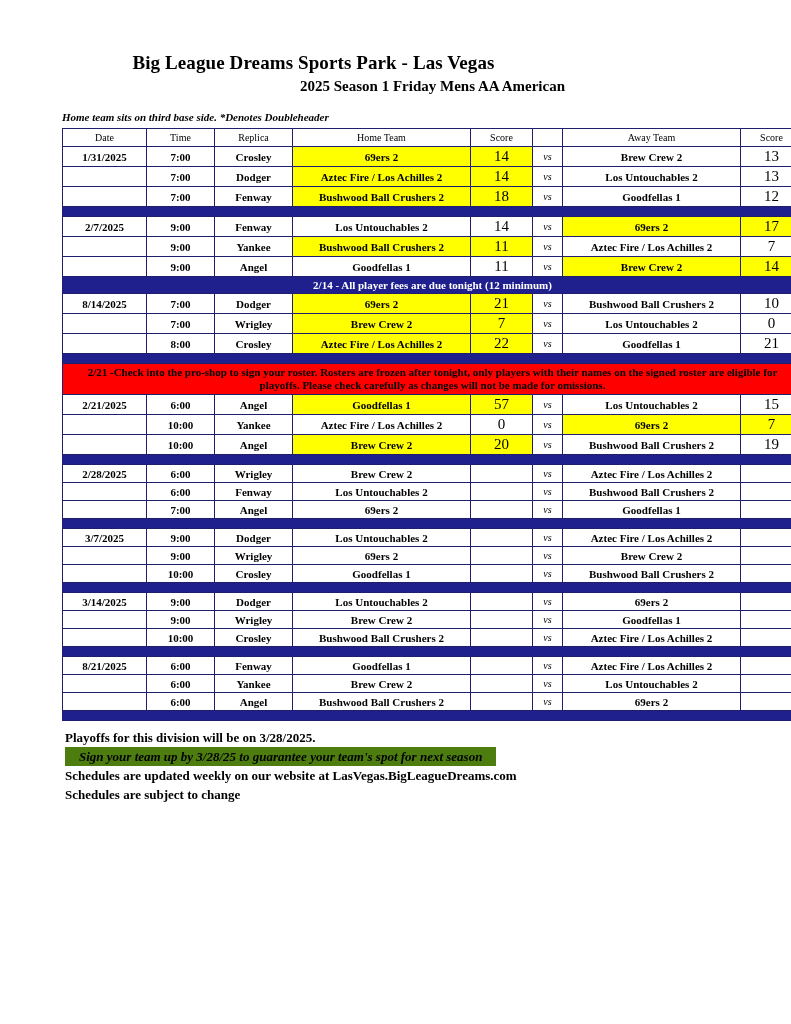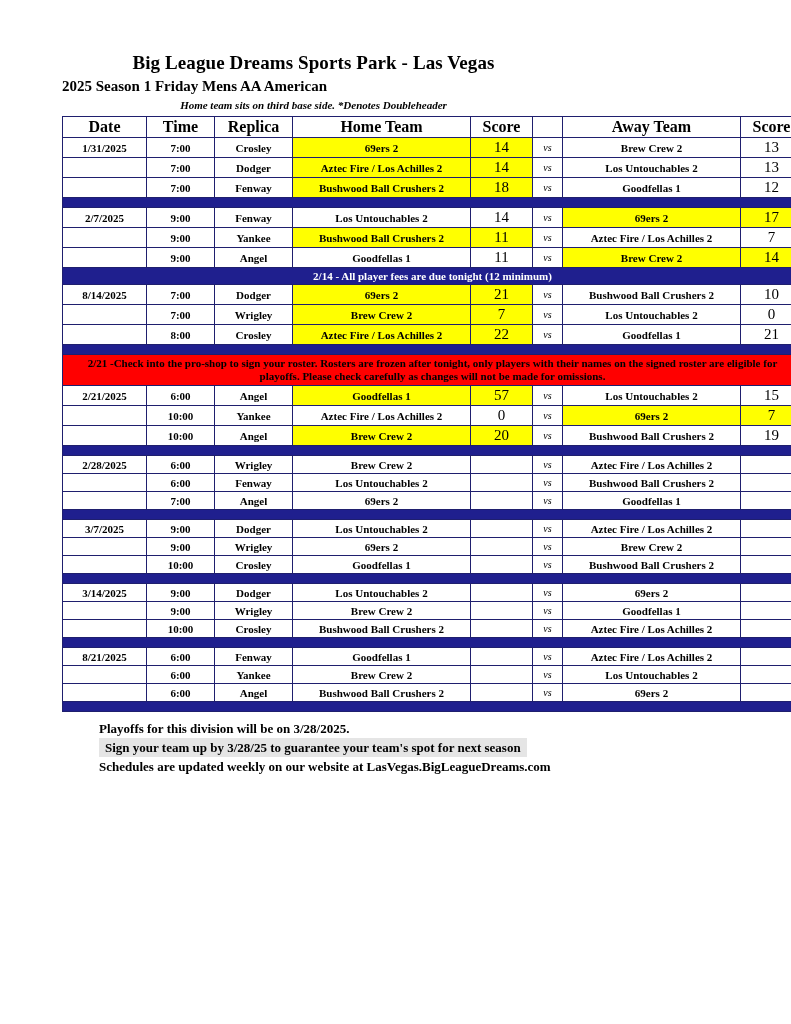--- a/index.html
+++ b/index.html
@@ -21,27 +21,26 @@
     padding: 52px 62px 0 62px;
   }
   .title {
     text-align: center;
     font-size: 19px;
     font-weight: bold;
     letter-spacing: 0.1px;
     margin: 0 0 4px 0;
   }
   .subtitle {
-    text-align: left;
+    text-align: right;
     font-size: 15px;
     font-weight: bold;
-    margin: 0 0 4px 0;
+    margin: 0 0 16px 0;
   }
   .note-line {
-    text-align: center;
     font-size: 11px;
     font-weight: bold;
     font-style: italic;
     margin: 0 0 5px 0;
   }
   table.sched {
     border-collapse: collapse;
     table-layout: fixed;
     width: 667px;
     font-size: 11px;
@@ -50,22 +49,22 @@
     border: 1px solid #1f1f6e;
     padding: 1px 2px;
     text-align: center;
     vertical-align: middle;
     height: 15px;
     overflow: hidden;
     white-space: nowrap;
   }
   thead th {
     background: #ffffff;
-    font-weight: bold;
-    font-size: 16px;
+    font-weight: normal;
+    font-size: 10px;
     height: 16px;
   }
   col.c-date { width: 84px; }
   col.c-time { width: 68px; }
   col.c-rep  { width: 78px; }
   col.c-home { width: 178px; }
   col.c-score1 { width: 62px; }
   col.c-vs { width: 30px; }
   col.c-away { width: 178px; }
   col.c-score2 { width: 62px; }
@@ -100,25 +99,26 @@
     padding: 2px 6px;
     height: auto;
     white-space: normal;
   }
   .footer {
     margin-top: 7px;
     font-size: 13px;
     font-weight: bold;
     line-height: 19px;
   }
-  .footer div { padding-left: 3px; margin-left: 34px; }
+  .footer div { padding-left: 3px; }
   .footer .yellow {
-    background: #e5e5e5;
+    background: #4d7c0f;
     display: inline-block;
-    padding: 0 6px;
+    padding: 0 14px;
+    font-style: italic;
   }
 </style>
 </head>
 <body>
 
 <div class="page">
 
   <div class="title">Big League Dreams Sports Park - Las Vegas</div>
   <div class="subtitle">2025 Season 1 Friday Mens AA American</div>
   <div class="note-line">Home team sits on third base side.  *Denotes Doubleheader</div>
@@ -414,15 +414,16 @@
         <tr class="spacer">
           <td colspan="8"></td>
         </tr>
       </tbody>
   </table>
 
   <div class="footer">
     <div>Playoffs for this division will be on 3/28/2025.</div>
     <div><span class="yellow">Sign your team up by 3/28/25 to guarantee your team's spot for next season</span></div>
     <div>Schedules are updated weekly on our website at LasVegas.BigLeagueDreams.com</div>
+    <div>Schedules are subject to change</div>
   </div>
 
 </div>
 
 </body></html>

